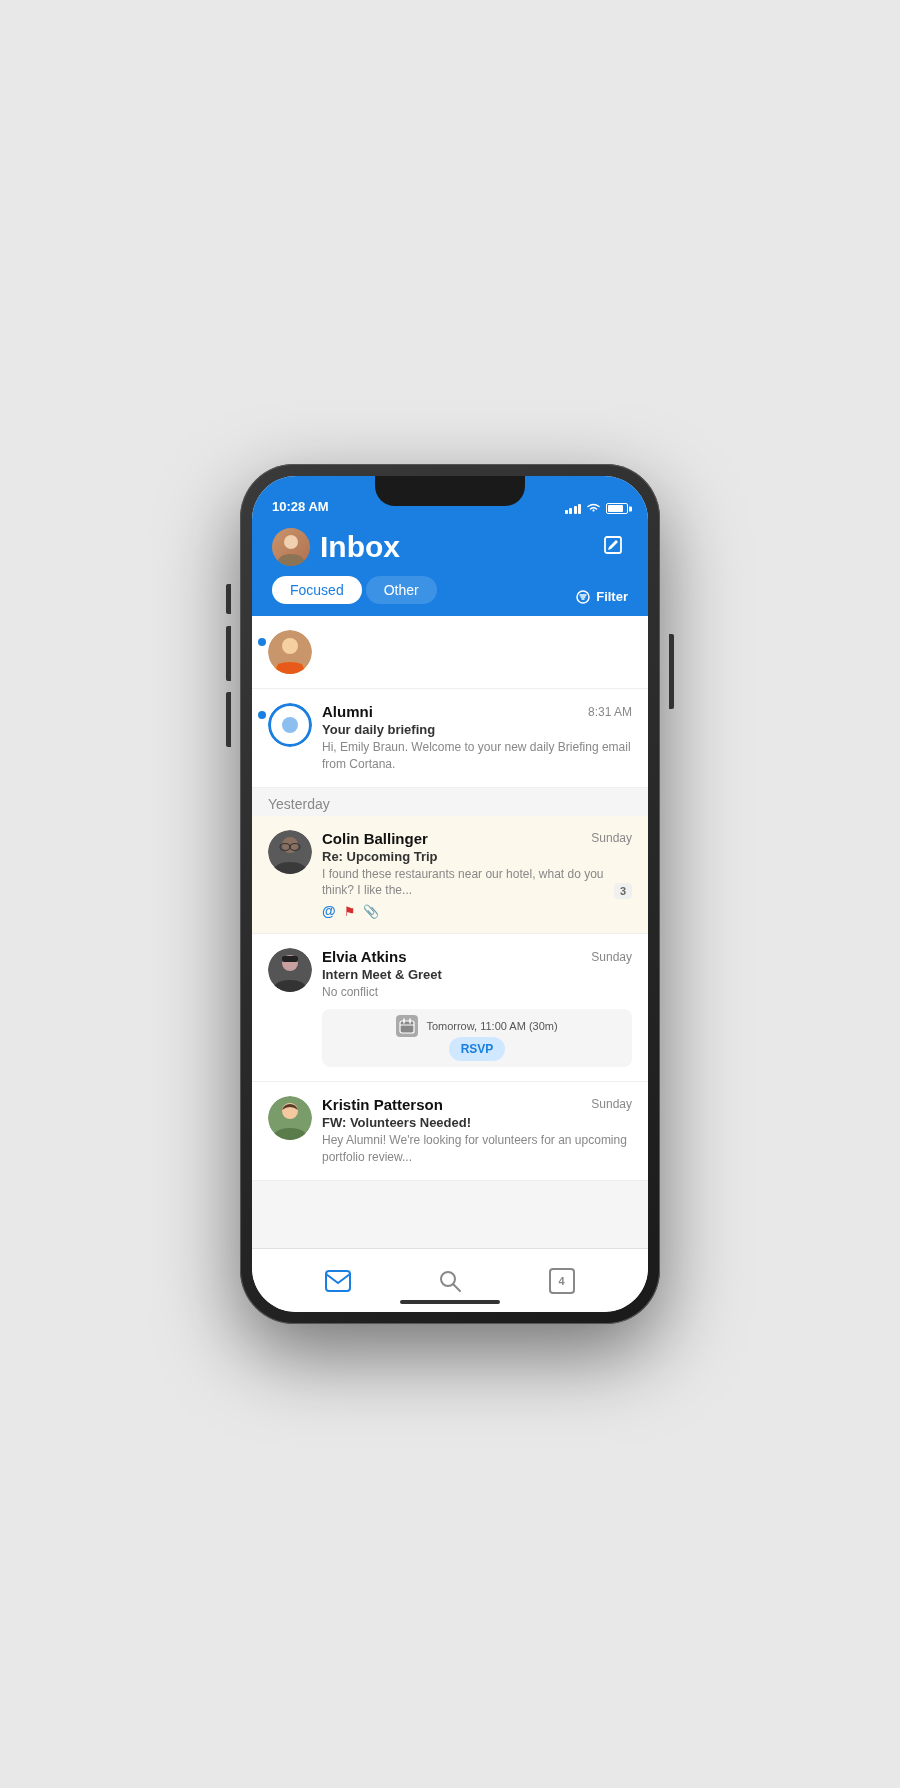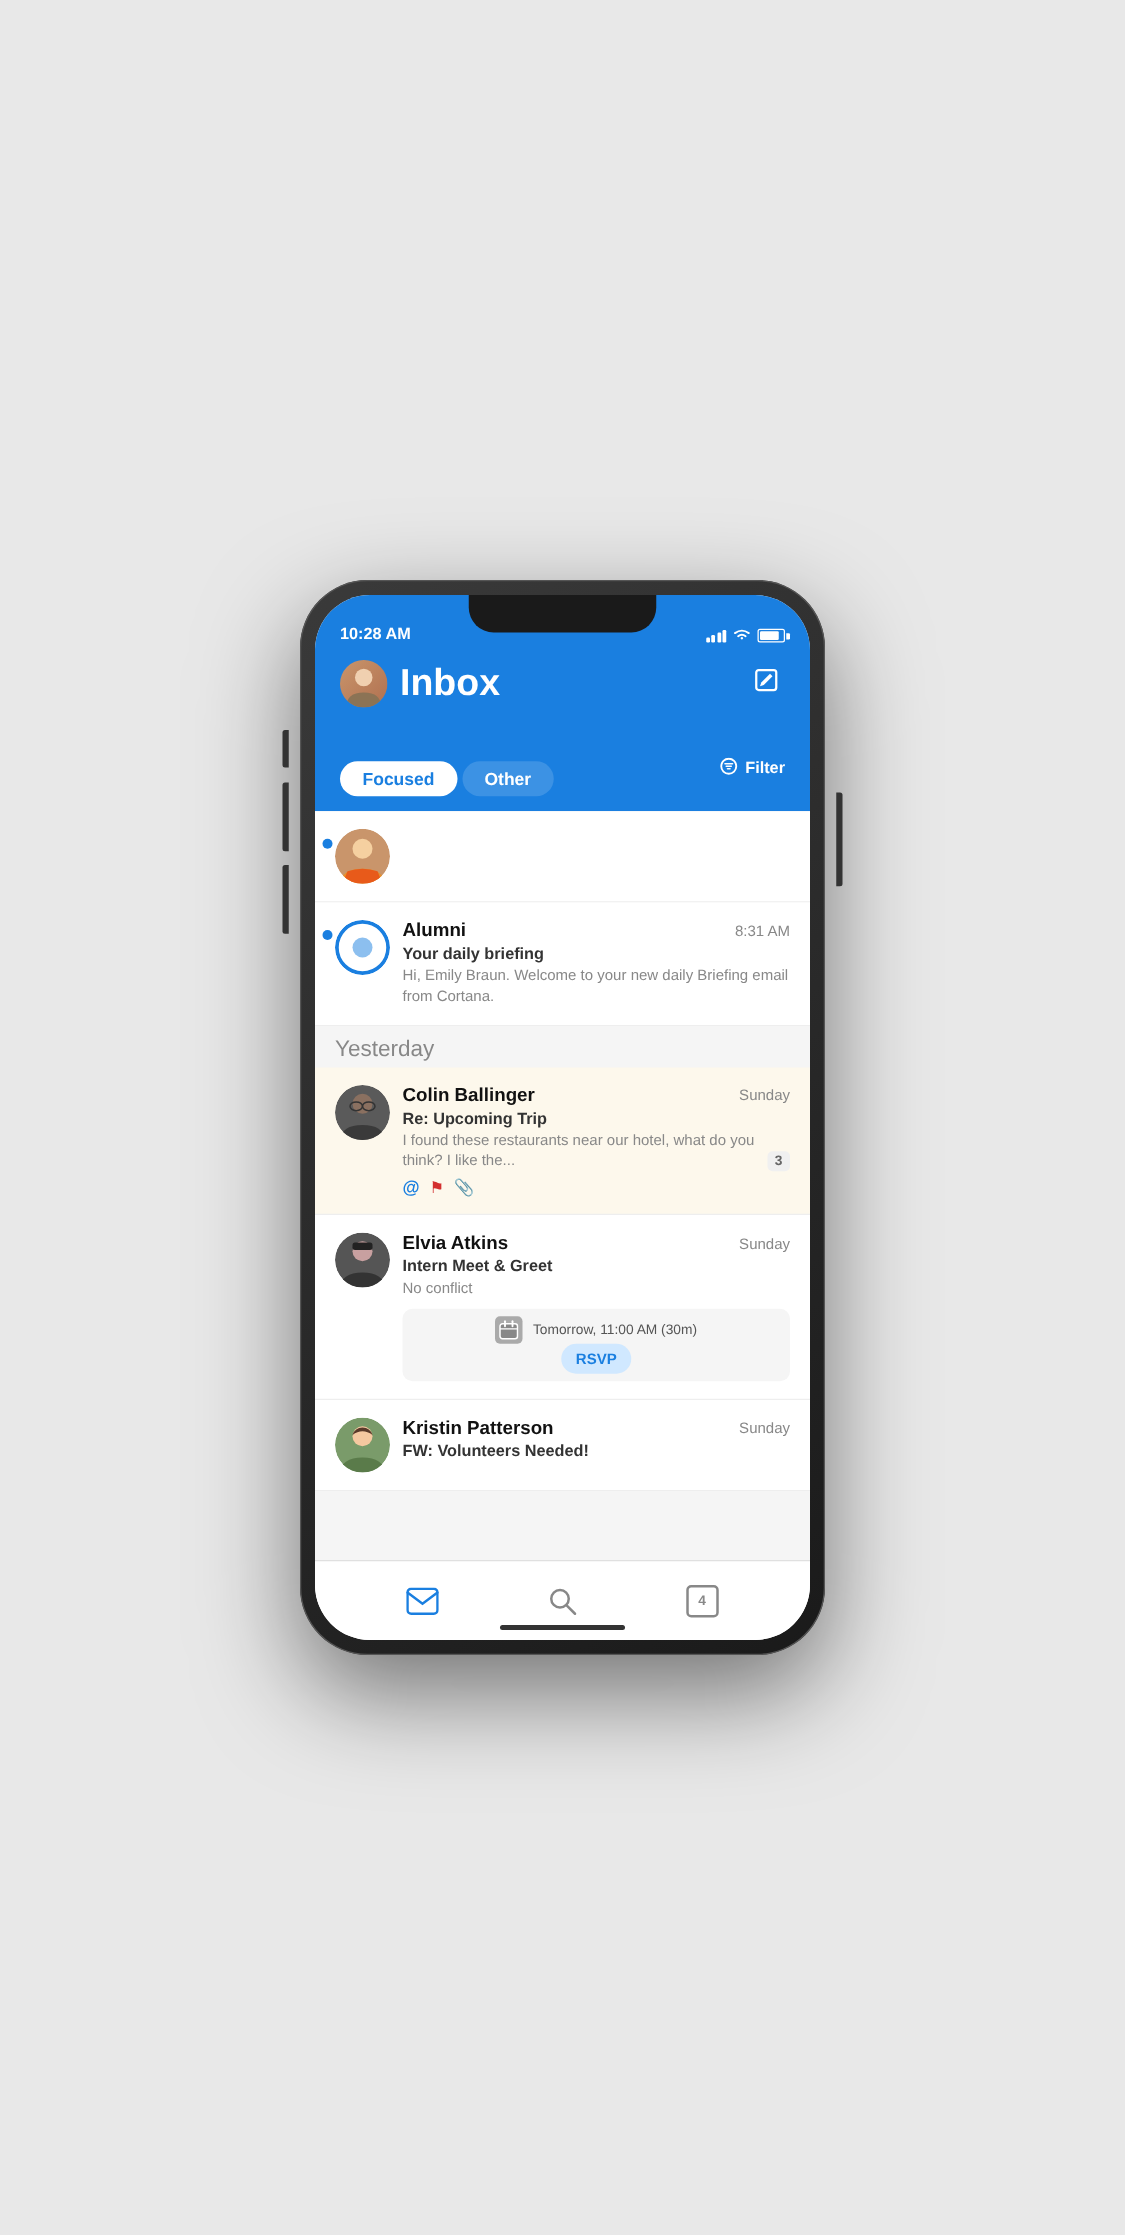--- a/index.html
+++ b/index.html
@@ -170,23 +170,22 @@
 
     .tabs {
       display: flex;
       gap: 0;
     }
 
     .tab {
       padding: 6px 18px;
       border-radius: 20px;
       font-size: 14px;
-      font-weight: 700;
+      font-weight: 400;
       cursor: pointer;
-      margin-top: 33px;
     }
 
     .tab-focused {
       background: white;
       color: #1a7fe0;
     }
 
     .tab-other {
       color: white;
       background: rgba(255,255,255,0.15);
@@ -279,21 +278,21 @@
     }
 
     .email-preview {
       font-size: 12px;
       color: #888;
       line-height: 1.4;
     }
 
     .section-label {
       padding: 8px 16px 4px;
-      font-size: 18px;
+      font-size: 14px;
       color: #888;
       background: #f5f5f5;
     }
 
     
     .email-icons-row {
       display: flex;
       align-items: flex-end;
       justify-content: space-between;
       margin-top: 2px;
@@ -640,20 +639,21 @@
 
               <path d="M14 14 Q16 8 22 8 Q28 8 30 14 Q26 11 22 11 Q18 11 14 14Z" fill="#5a3a2a"></path>
             </svg>
           </div>
           <div class="email-content">
             <div class="email-header-row">
               <span class="email-sender">Kristin Patterson</span>
               <span class="email-time">Sunday</span>
             </div>
             <div class="email-subject">FW: Volunteers Needed!</div>
+            <div class="email-preview">Hey Alumni! We're looking for volunteers for an upcoming portfolio review...</div>
           </div>
         </div>
 
       </div>
 
       <div class="bottom-nav">
         <div class="nav-item">
           <svg width="26" height="22" viewBox="0 0 26 22" fill="none">
             <rect x="1" y="1" width="24" height="20" rx="3" stroke="#1a7fe0" stroke-width="2"></rect>
             <path d="M1 4 L13 13 L25 4" stroke="#1a7fe0" stroke-width="2" stroke-linecap="round"></path>

